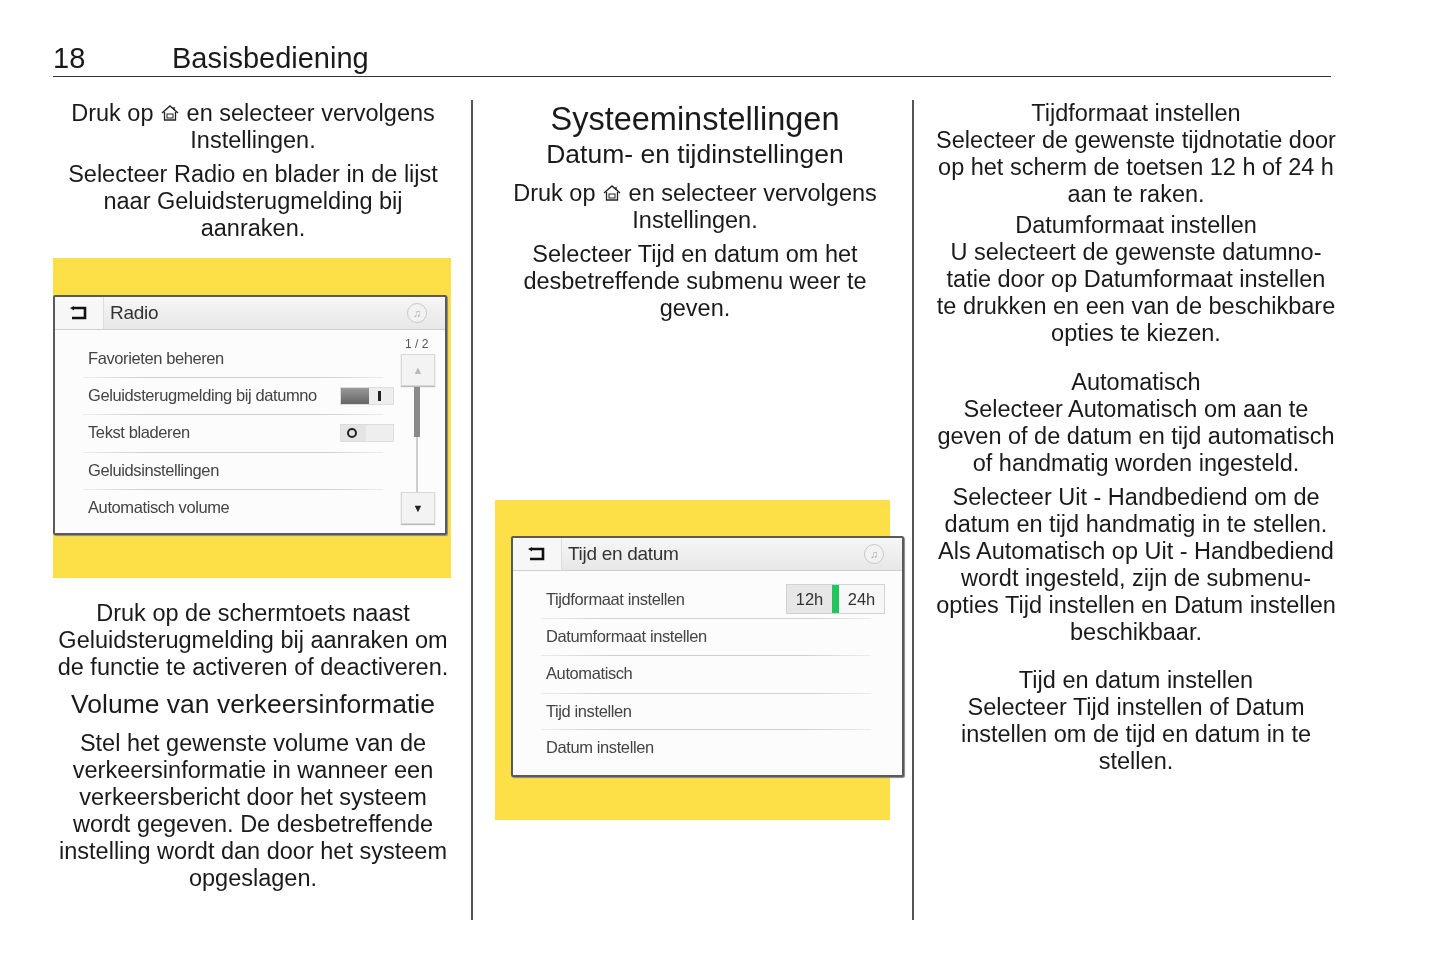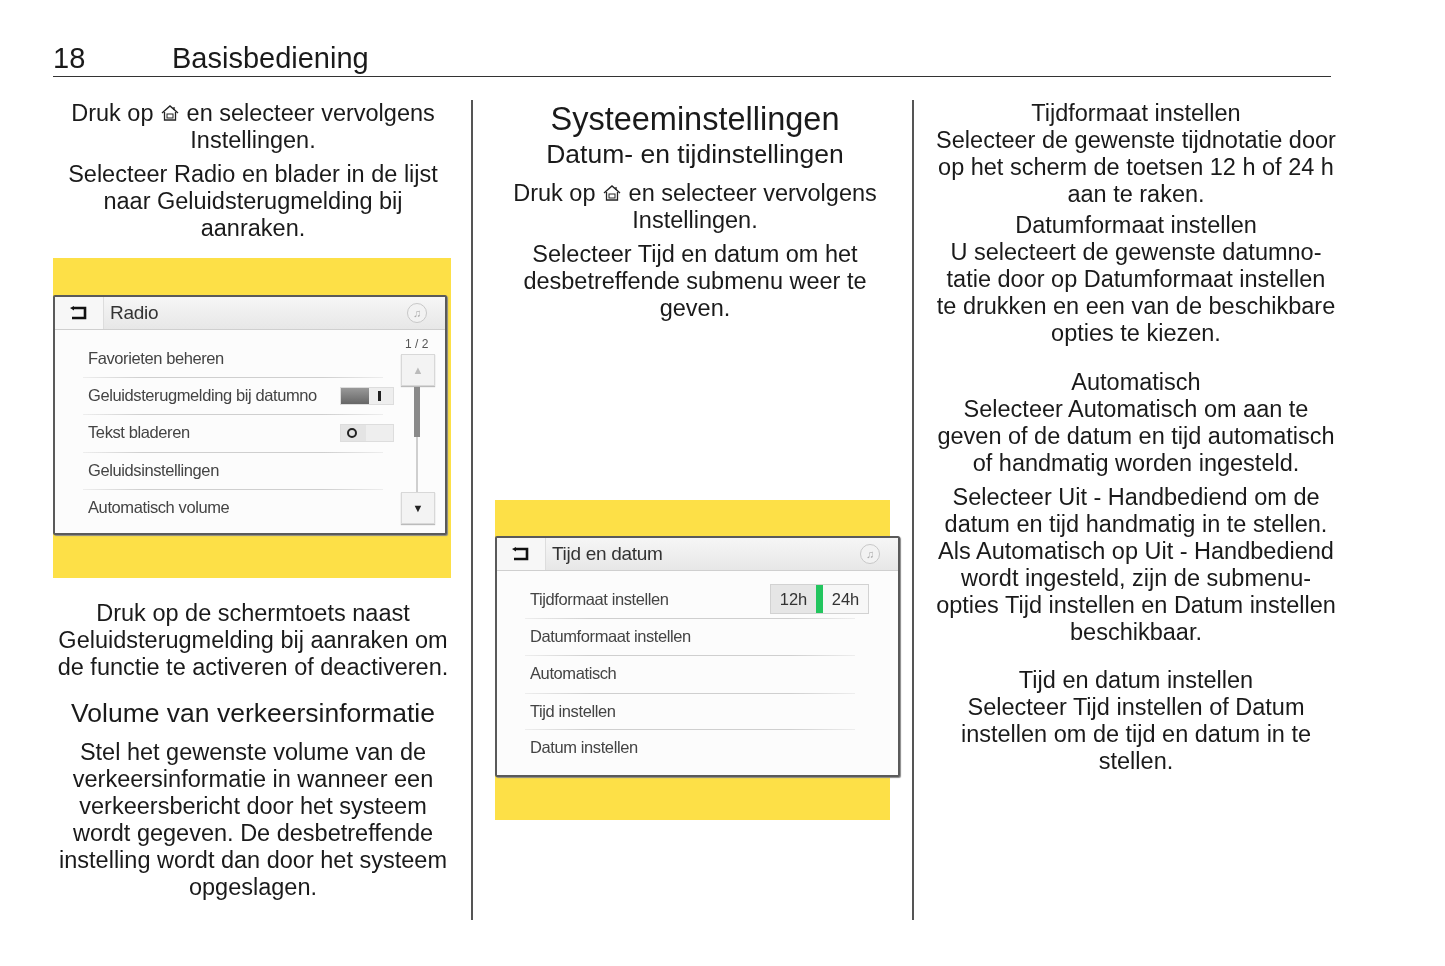--- a/index.html
+++ b/index.html
@@ -121,39 +121,39 @@
         <span class="lbl">Geluidsinstellingen</span>
       </div>
     <div class="row-sep" style="top:192px; width:300px;"></div>
     <div class="row" style="top:193px; width:300px;">
         <span class="lbl">Automatisch volume</span>
       </div>
   </div>
 </div>
 
 <div class="col col1" style="top:600px;">
-  <p class="gap" style="margin-bottom:16px;">Druk op de schermtoets naast Geluidsterugmelding bij aanraken om de functie te activeren of deactiveren.</p>
+  <p class="gap" style="margin-bottom:7px;">Druk op de schermtoets naast Geluidsterugmelding bij aanraken om de functie te activeren of deactiveren.</p>
   <h2 class="h2" style="margin-bottom:10px;">Volume van verkeersinformatie</h2>
   <p>Stel het gewenste volume van de verkeersinformatie in wanneer een verkeersbericht door het systeem wordt gegeven. De desbetreffende instelling wordt dan door het systeem opgeslagen.</p>
 </div>
 
 <div class="col col2">
   <h1 class="h1">Systeeminstellingen</h1>
   <h2 class="h2" style="margin-bottom:10px;">Datum- en tijdinstellingen</h2>
   <p class="gap"><span>Druk op </span><svg class="home-glyph" viewBox="0 0 20 20">
         <path d="M2 10 L10 3 L18 10" fill="none" stroke="#222" stroke-width="1.4"></path>
         <path d="M4.5 9 V17 H15.5 V9" fill="none" stroke="#222" stroke-width="1.3"></path>
         <rect x="7" y="11" width="6" height="4" fill="none" stroke="#222" stroke-width="1"></rect>
         <path d="M14 4 V7" stroke="#222" stroke-width="1.3"></path>
       </svg><span> en selecteer vervolgens Instellingen.</span></p>
   <p>Selecteer Tijd en datum om het desbetreffende submenu weer te geven.</p>
 </div>
 
 <div class="fig" style="left:495px; top:500px; width:395px; height:320px;">
-  <div class="screen" style="left:0; top:36px; width:389px; height:237px;padding-left:12px;">
+  <div class="screen" style="left:16px; top:36px; width:389px; height:237px;">
     <div class="screen-head">
       <div class="back-btn">
         <svg width="20" height="14" viewBox="0 0 20 14">
             <path d="M5 2 H16 V12 H3" fill="none" stroke="#111" stroke-width="2.6"></path>
             <path d="M5 0 L1 2 L5 4.5 Z" fill="#111"></path>
           </svg>
       </div>
       <span class="screen-title">Tijd en datum</span>
       <div class="music-icon">♫</div>
     </div>

